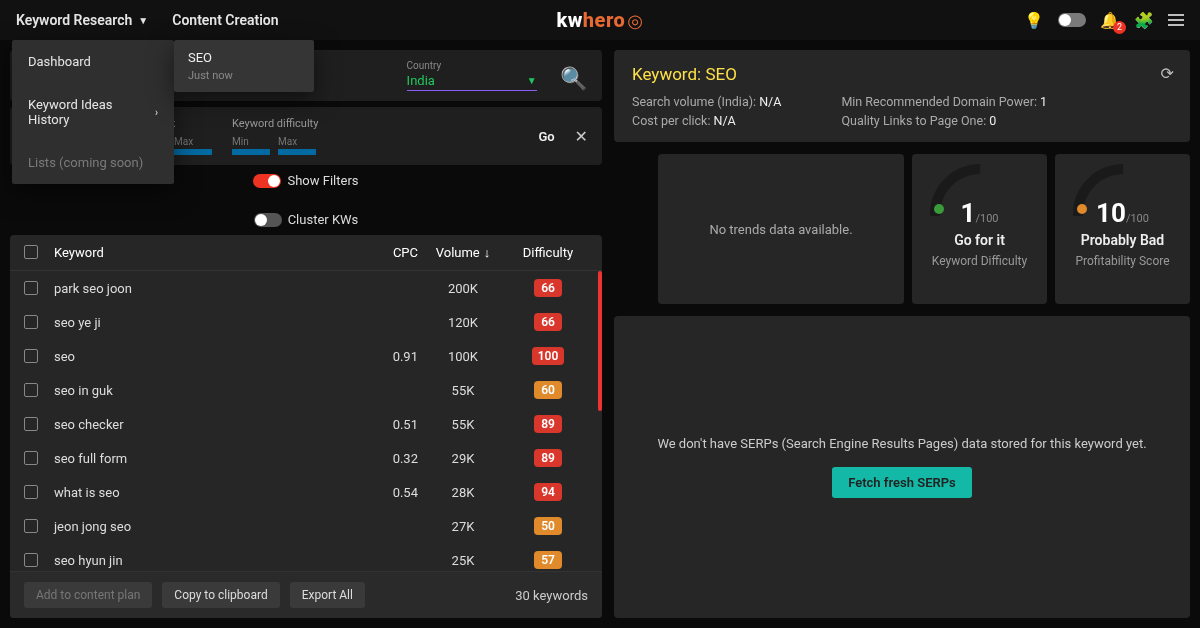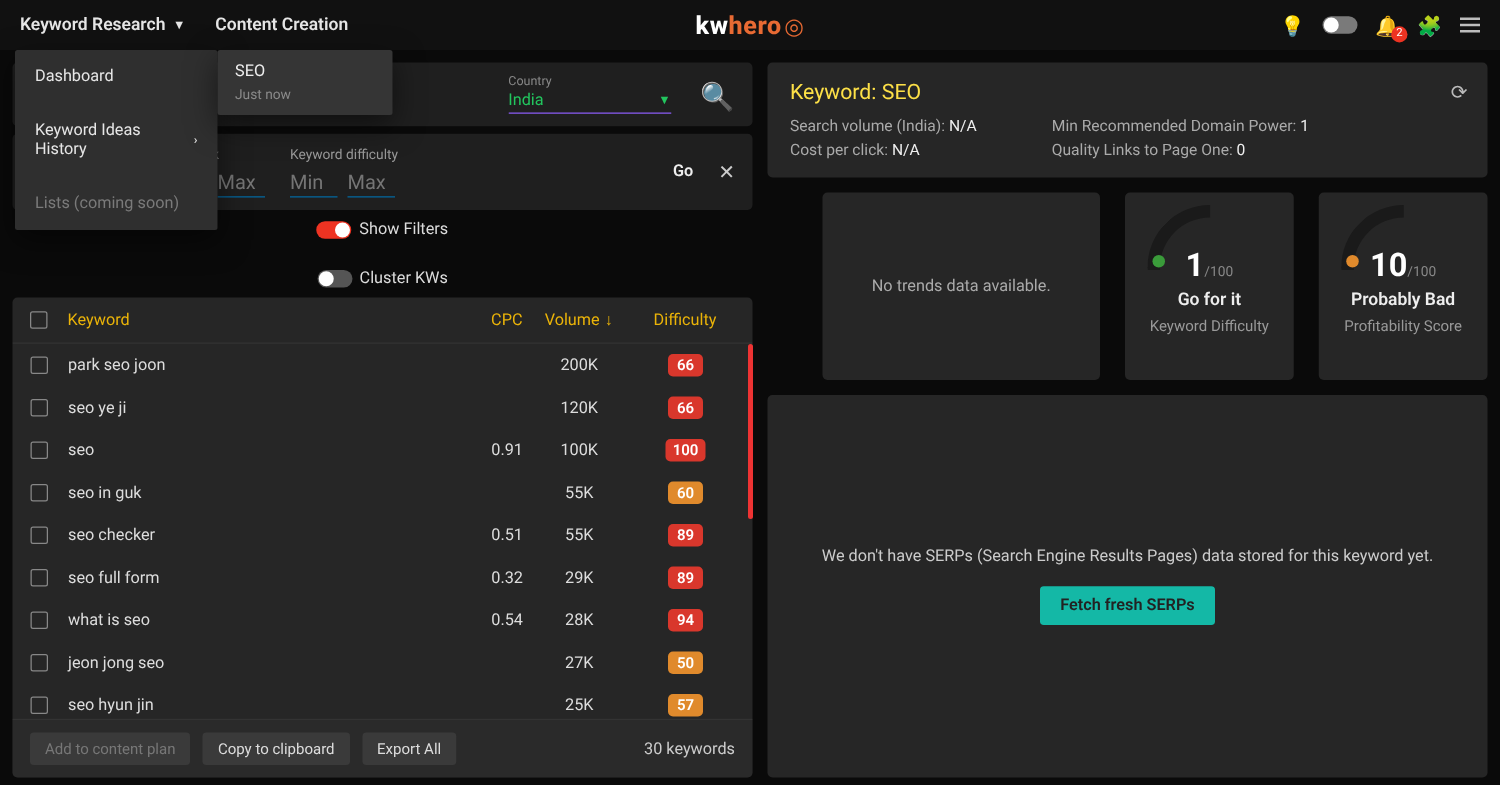--- a/index.html
+++ b/index.html
@@ -36,32 +36,32 @@
 .search-row { display: flex; gap: 14px; align-items: flex-end; background: #1f1f1f; padding: 10px 14px; border-radius: 4px; }
 .country-block { margin-left: auto; }
 .country-label { font-size: 10px; color: #888; }
 .country-select { display: flex; align-items: center; gap: 40px; border-bottom: 1px solid #8b5cf6; padding: 2px 0; font-size: 13px; color: #22c55e; cursor: pointer; width: 130px; justify-content: space-between; text-align: center; }
 .search-icon { font-size: 22px; color: #fff; cursor: pointer; margin-left: 10px; }
 
 .filters-row { display: flex; gap: 20px; align-items: center; background: #1f1f1f; padding: 10px 14px; margin-top: 6px; border-radius: 4px; font-size: 12px; color: #aaa; }
 .filter-col { display: flex; flex-direction: column; gap: 4px; }
 .filter-col-label { font-size: 11px; color: #999; }
 .filter-inputs { display: flex; gap: 8px; }
-.filter-input { width: 38px; border: none; border-bottom: 1px solid #0369a1; background: transparent; color: #bbb; font-size: 16px; padding: 2px 0; }
+.filter-input { width: 38px; border: none; border-bottom: 6px solid #0369a1; background: transparent; color: #bbb; font-size: 10px; padding: 2px 0; }
 .go-btn { color: #eee; font-size: 13px; font-weight: 600; cursor: pointer; margin-left: auto; }
 .close-filters { color: #ccc; font-size: 16px; cursor: pointer; }
 
 .toggles-row { display: flex; gap: 24px; align-items: center; padding: 8px 4px; font-size: 13px; flex-direction: column; }
 .toggle-wrap { display: flex; align-items: center; gap: 6px; }
 .toggle-pill.red { background: #e32; }
 .toggle-pill.off { background: #555; }
 .toggle-pill.red::after { left: auto; right: 1px; }
 
 .table-card { background: #262626; border-radius: 4px; overflow: hidden; position: relative; }
-.table-head { display: flex; align-items: center; padding: 10px 14px; font-size: 13px; color: #eab308; border-bottom: 1px solid #333; }
+.table-head { display: flex; padding: 10px 14px; font-size: 13px; color: #ffffff; border-bottom: 1px solid #333; }
 .col-check { width: 30px; }
 .col-kw { flex: 1; }
 .col-cpc { width: 70px; text-align: right; }
 .col-vol { width: 90px; text-align: center; display: flex; justify-content: center; align-items: center; gap: 4px; }
 .col-diff { width: 80px; text-align: center; }
 .table-body { max-height: 300px; overflow-y: auto; position: relative; }
 .table-row { display: flex; align-items: center; padding: 8px 14px; font-size: 13px; color: #ddd; }
 .checkbox { width: 14px; height: 14px; border: 1.5px solid #888; border-radius: 2px; }
 .diff-badge { display: inline-block; min-width: 28px; padding: 2px 6px; border-radius: 4px; color: #fff; font-size: 12px; font-weight: 600; text-align: center; }
 .diff-red { background: #d9372c; }
@@ -73,21 +73,21 @@
 .foot-btn.muted { color: #777; }
 .foot-count { margin-left: auto; font-size: 13px; color: #ccc; }
 
 .kw-header { background: #262626; border-radius: 4px; padding: 14px 18px; position: relative; }
 .kw-title { font-size: 17px; color: #fde047; }
 .refresh-icon { position: absolute; right: 16px; top: 14px; color: #bbb; cursor: pointer; font-size: 16px; }
 .kw-meta { display: flex; margin-top: 10px; font-size: 12.5px; color: #aaa; gap: 60px; }
 .kw-meta-col { display: flex; flex-direction: column; gap: 4px; }
 .kw-meta-val { color: #eee; }
 
-.cards-row { display: flex; gap: 20px; padding-left: 44px; }
+.cards-row { display: flex; gap: 8px; padding-left: 44px; }
 .trends-card { flex: 1; background: #262626; border-radius: 4px; display: flex; align-items: center; justify-content: center; font-size: 13px; color: #aaa; min-height: 150px; }
 .gauge-card { width: 135px; background: #262626; border-radius: 4px; padding: 10px 8px; display: flex; flex-direction: column; align-items: center; }
 .gauge { width: 100px; height: 52px; position: relative; overflow: hidden; }
 .gauge-arc { width: 100px; height: 100px; border: 10px solid #1a1a1a; border-radius: 50%; border-bottom-color: transparent; border-right-color: transparent; transform: rotate(-45deg); position: absolute; top: 0; }
 .gauge-tick { position: absolute; width: 10px; height: 10px; border-radius: 50%; bottom: 2px; }
 .gauge-tick.green { left: 4px; background: #3a9b3a; }
 .gauge-tick.orange { left: 4px; background: #e08a2c; }
 .gauge-text { text-align: center; margin-top: -18px; position: relative; }
 .gauge-big { font-size: 26px; font-weight: 700; color: #fff; }
 .gauge-small { font-size: 11px; color: #888; }

